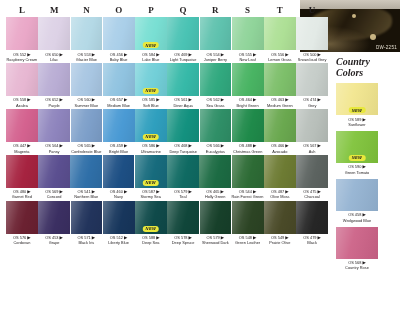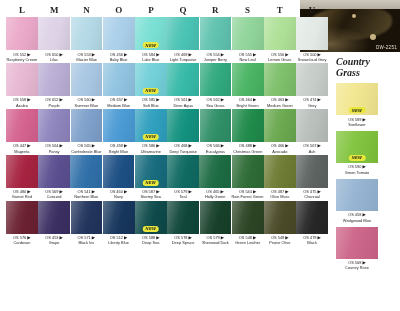--- a/index.html
+++ b/index.html
@@ -678,21 +678,21 @@
             <div class="code">OS 479 <span class="arw">▶</span></div>
             <div class="cname">Black</div>
           </div>
         </div>
       </div>
     </div>
 
   <div id="sidebar">
     <div class="sbtitle">
       <span>Country</span><br>
-      <span>Grass</span>
+      <span>Colors</span>
     </div>
     <div id="sidebar-items">
         <div class="sbitem">
           <div class="sbchip" style="background: rgb(242, 230, 142);">
             <div class="sheen"></div>
             <div class="newtag">NEW</div>
           </div>
           <div class="sblbl">
             <div class="code">OS 589 <span class="arw">▶</span></div>
             <div class="cname">Sunflower</div>

